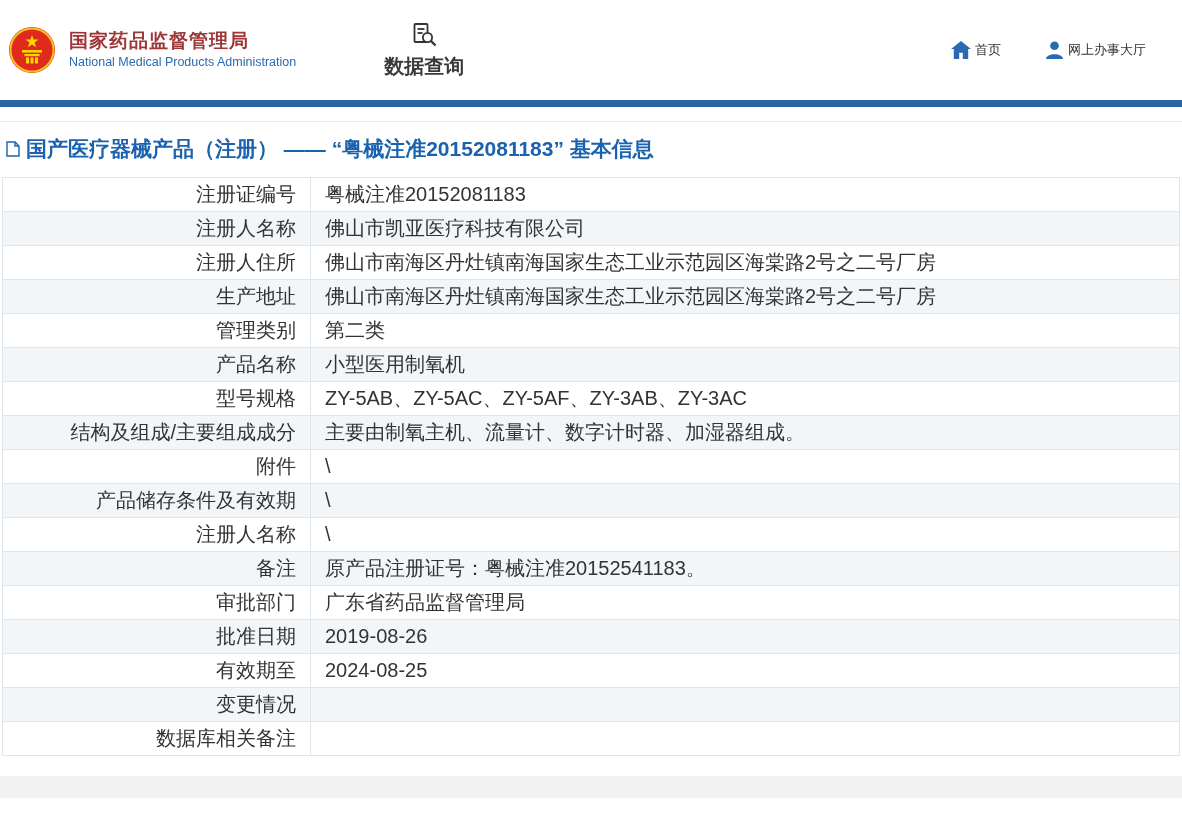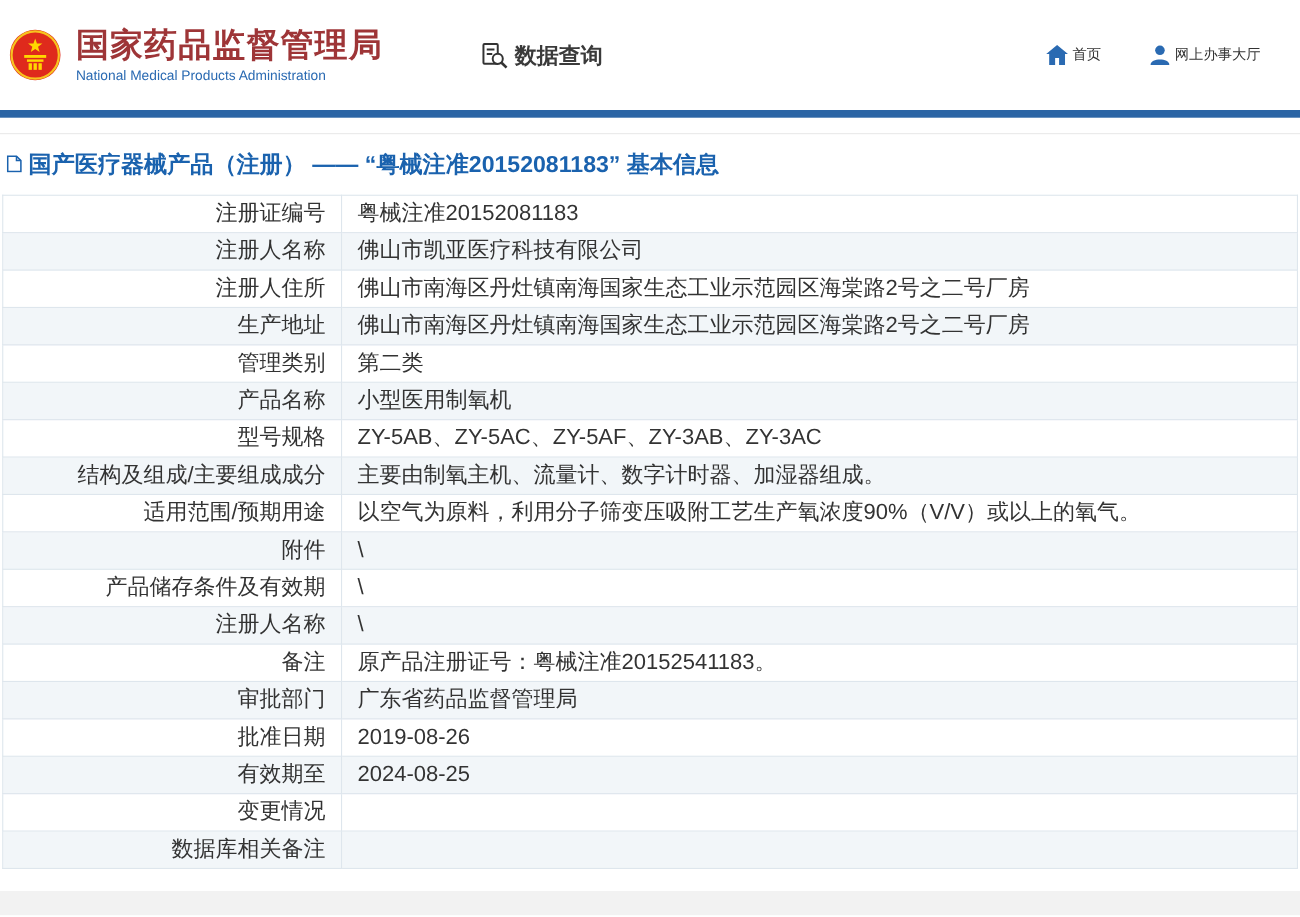--- a/index.html
+++ b/index.html
@@ -13,40 +13,41 @@
   }
   .site-header {
     height:100px;
     display:flex;
     align-items:center;
     padding-left:8px;
   }
   .logo { width:48px; height:48px; flex:0 0 auto; }
   .org-titles { margin-left:13px; }
   .org-cn {
-    font-size:30px;
+    font-size:19px;
     font-weight:bold;
     color:#9e3537;
     letter-spacing:1px;
     line-height:1.1;
   }
   .org-en {
     font-size:12.5px;
     color:#2a6ab2;
     margin-top:4px;
   }
   .data-query {
     margin-left:88px;
     display:flex;
     align-items:center;
     gap:5px;
     font-size:20px;
     font-weight:600;
     color:#3a3a3a;
     cursor:pointer;
+    flex-direction:column;
   }
   .top-nav {
     margin-left:auto;
     display:flex;
     gap:44px;
     padding-right:36px;
   }
   .nav-item {
     display:flex;
     flex-direction:row;
@@ -193,24 +194,20 @@
           </tr>
           <tr>
             <td class="cell-label">型号规格</td>
             <td class="cell-value">ZY-5AB、ZY-5AC、ZY-5AF、ZY-3AB、ZY-3AC</td>
           </tr>
           <tr>
             <td class="cell-label">结构及组成/主要组成成分</td>
             <td class="cell-value">主要由制氧主机、流量计、数字计时器、加湿器组成。</td>
           </tr>
           <tr>
-            <td class="cell-label">适用范围/预期用途</td>
-            <td class="cell-value">以空气为原料，利用分子筛变压吸附工艺生产氧浓度90%（V/V）或以上的氧气。</td>
-          </tr>
-          <tr>
             <td class="cell-label">附件</td>
             <td class="cell-value">\</td>
           </tr>
           <tr>
             <td class="cell-label">产品储存条件及有效期</td>
             <td class="cell-value">\</td>
           </tr>
           <tr>
             <td class="cell-label">注册人名称</td>
             <td class="cell-value">\</td>

